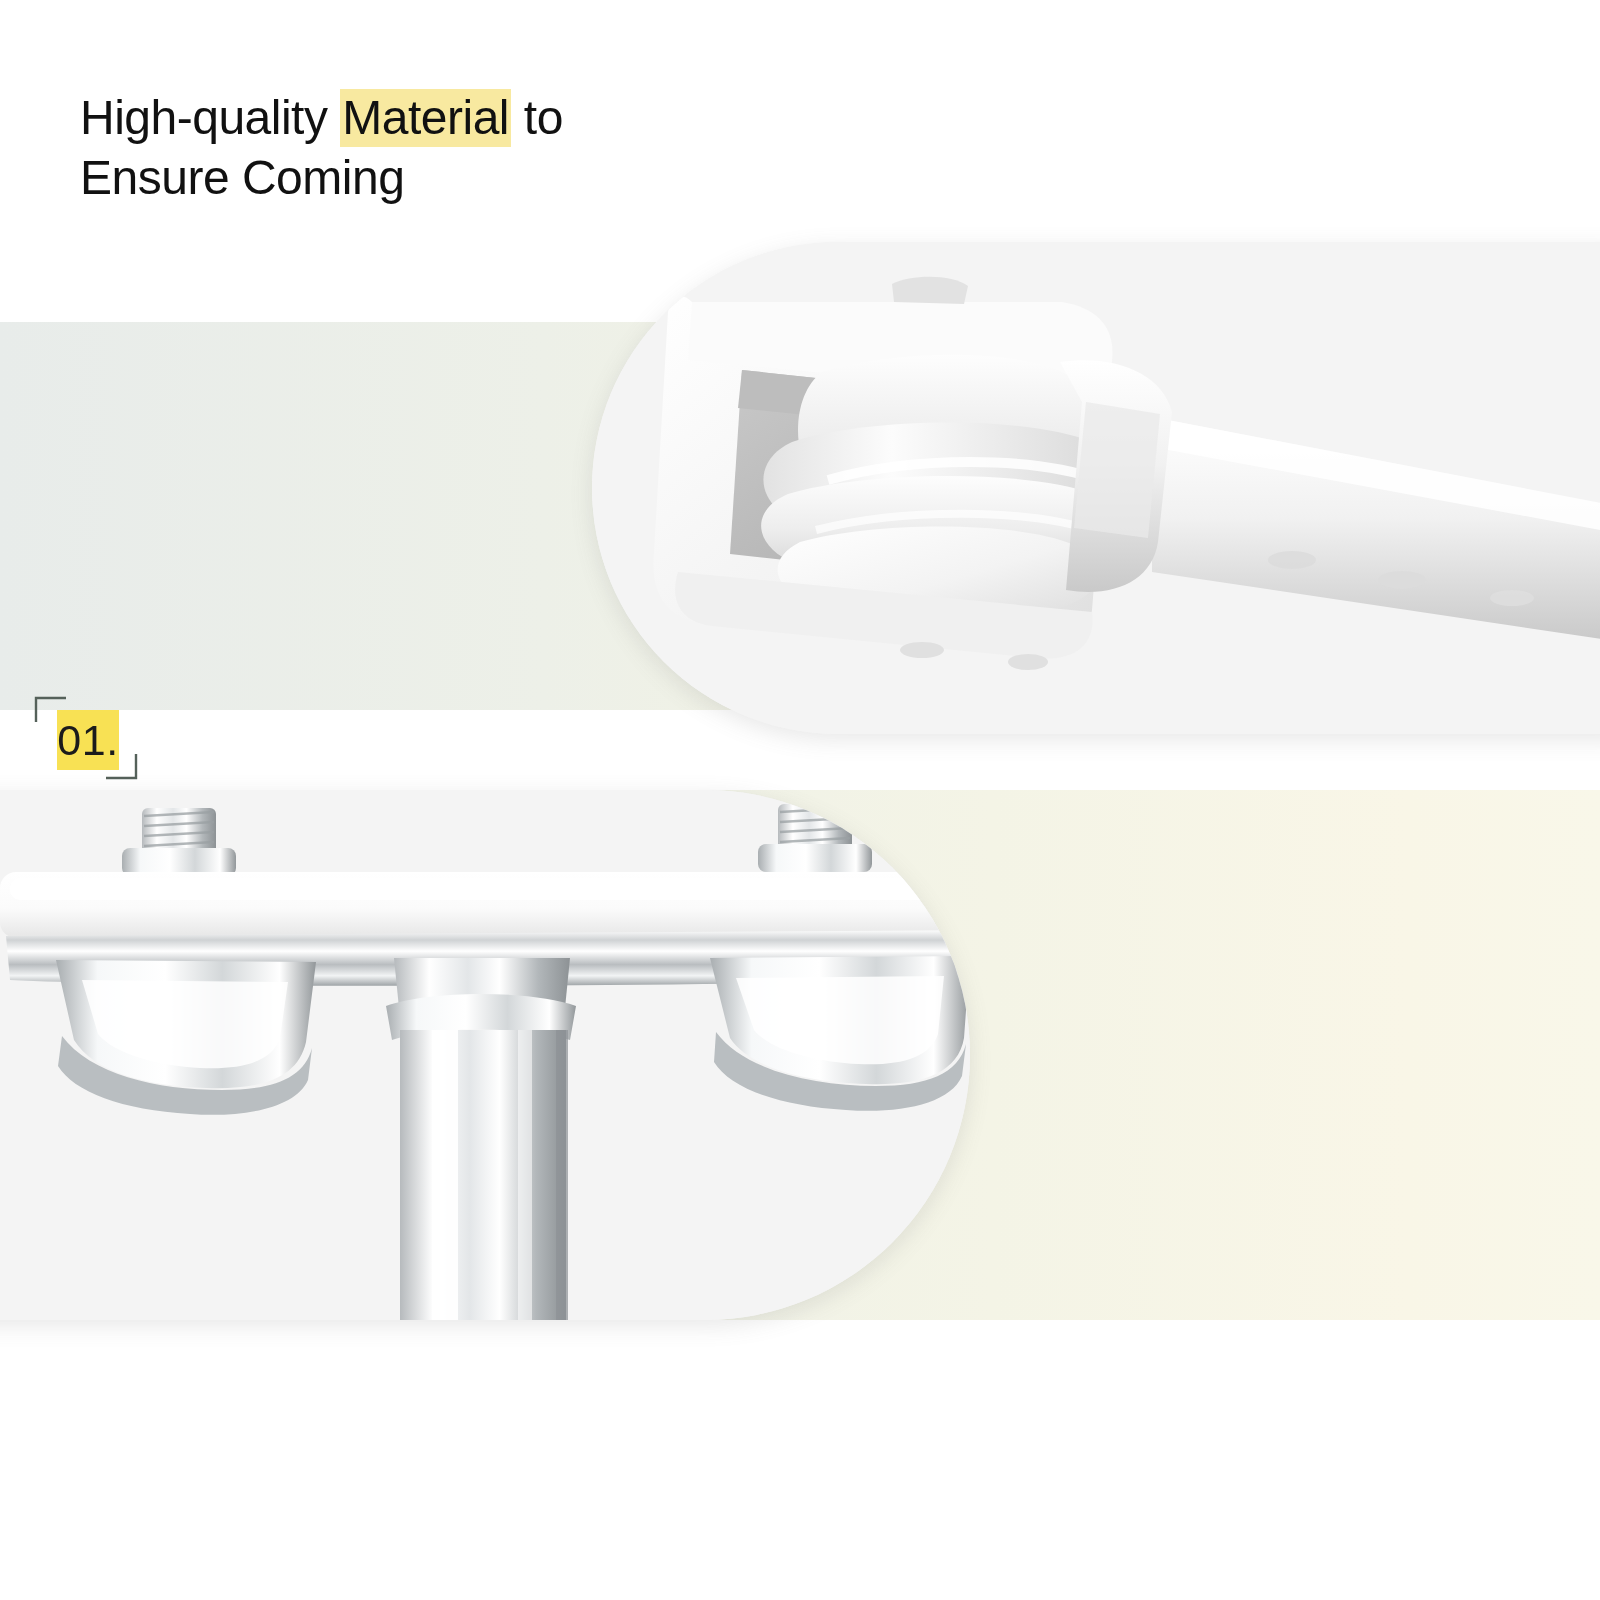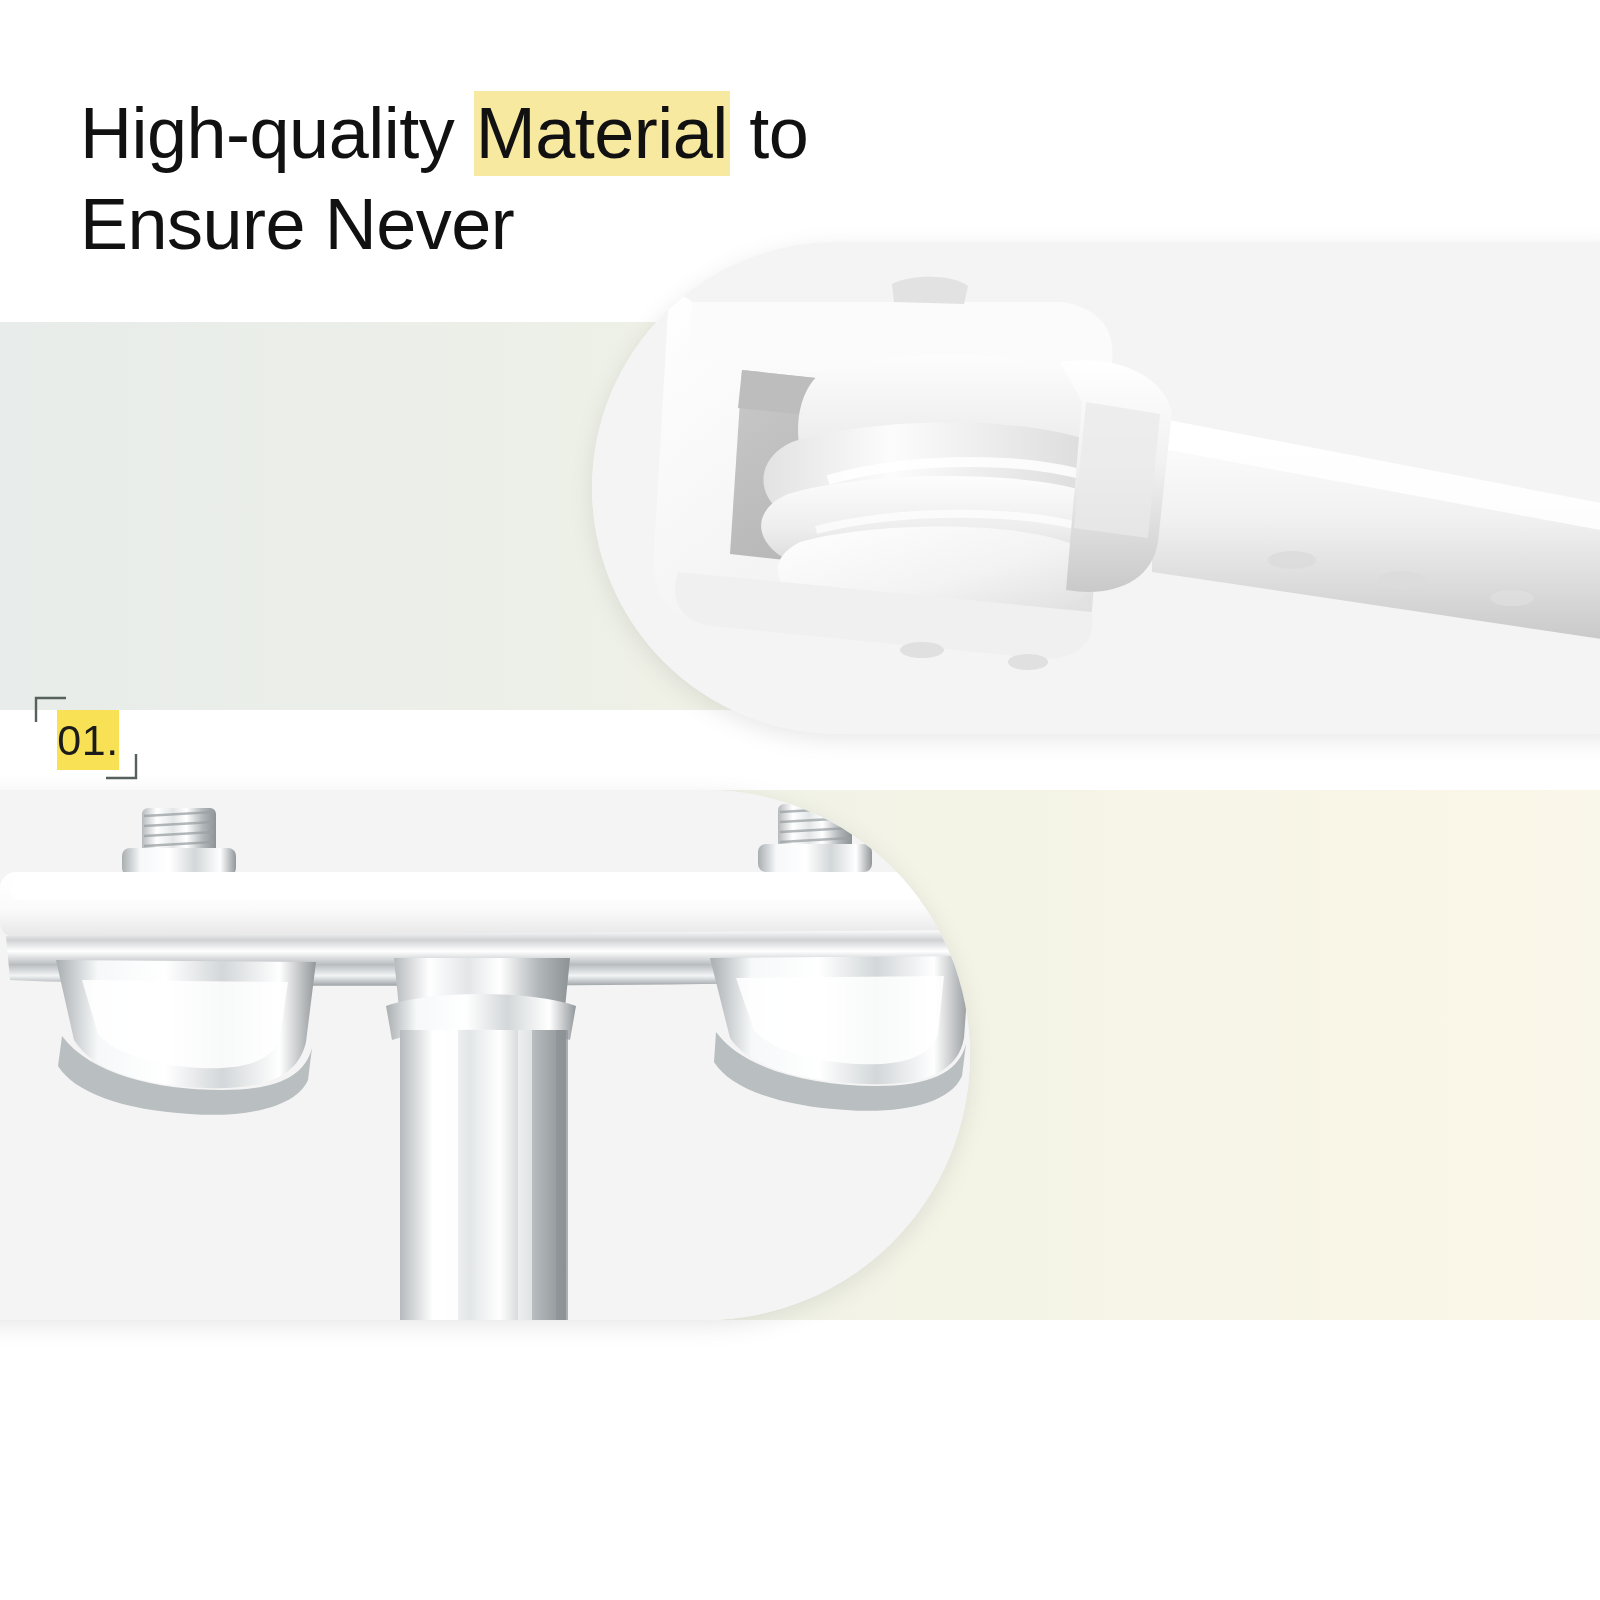--- a/index.html
+++ b/index.html
@@ -19,21 +19,21 @@
   }
 
   
   #header {
     position:absolute; left:0; top:0; width:1600px; height:322px;
     background:#ffffff;
   }
   #page-title {
     position:absolute; left:80px; top:88px;
     width:900px;
-    font-size:72px;
+    font-size:48px;
     line-height:1.26;
     font-weight:400;
     color:#111111;
     letter-spacing:-0.5px;
     font-family:"Liberation Sans", sans-serif;
   }
   #page-title .line { display:block; white-space:nowrap; }
   #page-title .hl {
     background:#f8e9a0;
     padding:2px 2px 3px 2px;
@@ -113,21 +113,21 @@
 <body>
 
 <svg id="blob-top-right" viewBox="0 0 640 320" preserveAspectRatio="none">
   <path d="M96,0 C70,50 66,96 84,140 C104,188 126,214 176,224 C246,238 320,212 400,206
            C468,201 520,214 548,250 C570,279 588,300 640,312 L640,0 Z" fill="#e7ebe9"></path>
 </svg>
 
 <div id="header">
   <h1 id="page-title">
     <span class="line"><span>High-quality </span><span class="hl">Material</span><span> to</span></span>
-    <span class="line">Ensure Never</span>
+    <span class="line">Ensure Coming</span>
   </h1>
 </div>
 
 <div id="section-one">
   <div id="section-one-band"></div>
 
   <div id="section-one-panel">
     <svg id="bracket-clamp-photo" viewBox="0 0 1030 492" preserveAspectRatio="xMidYMid slice">
       <defs>
         <linearGradient id="pgA" x1="0" y1="0" x2="1" y2="1">

